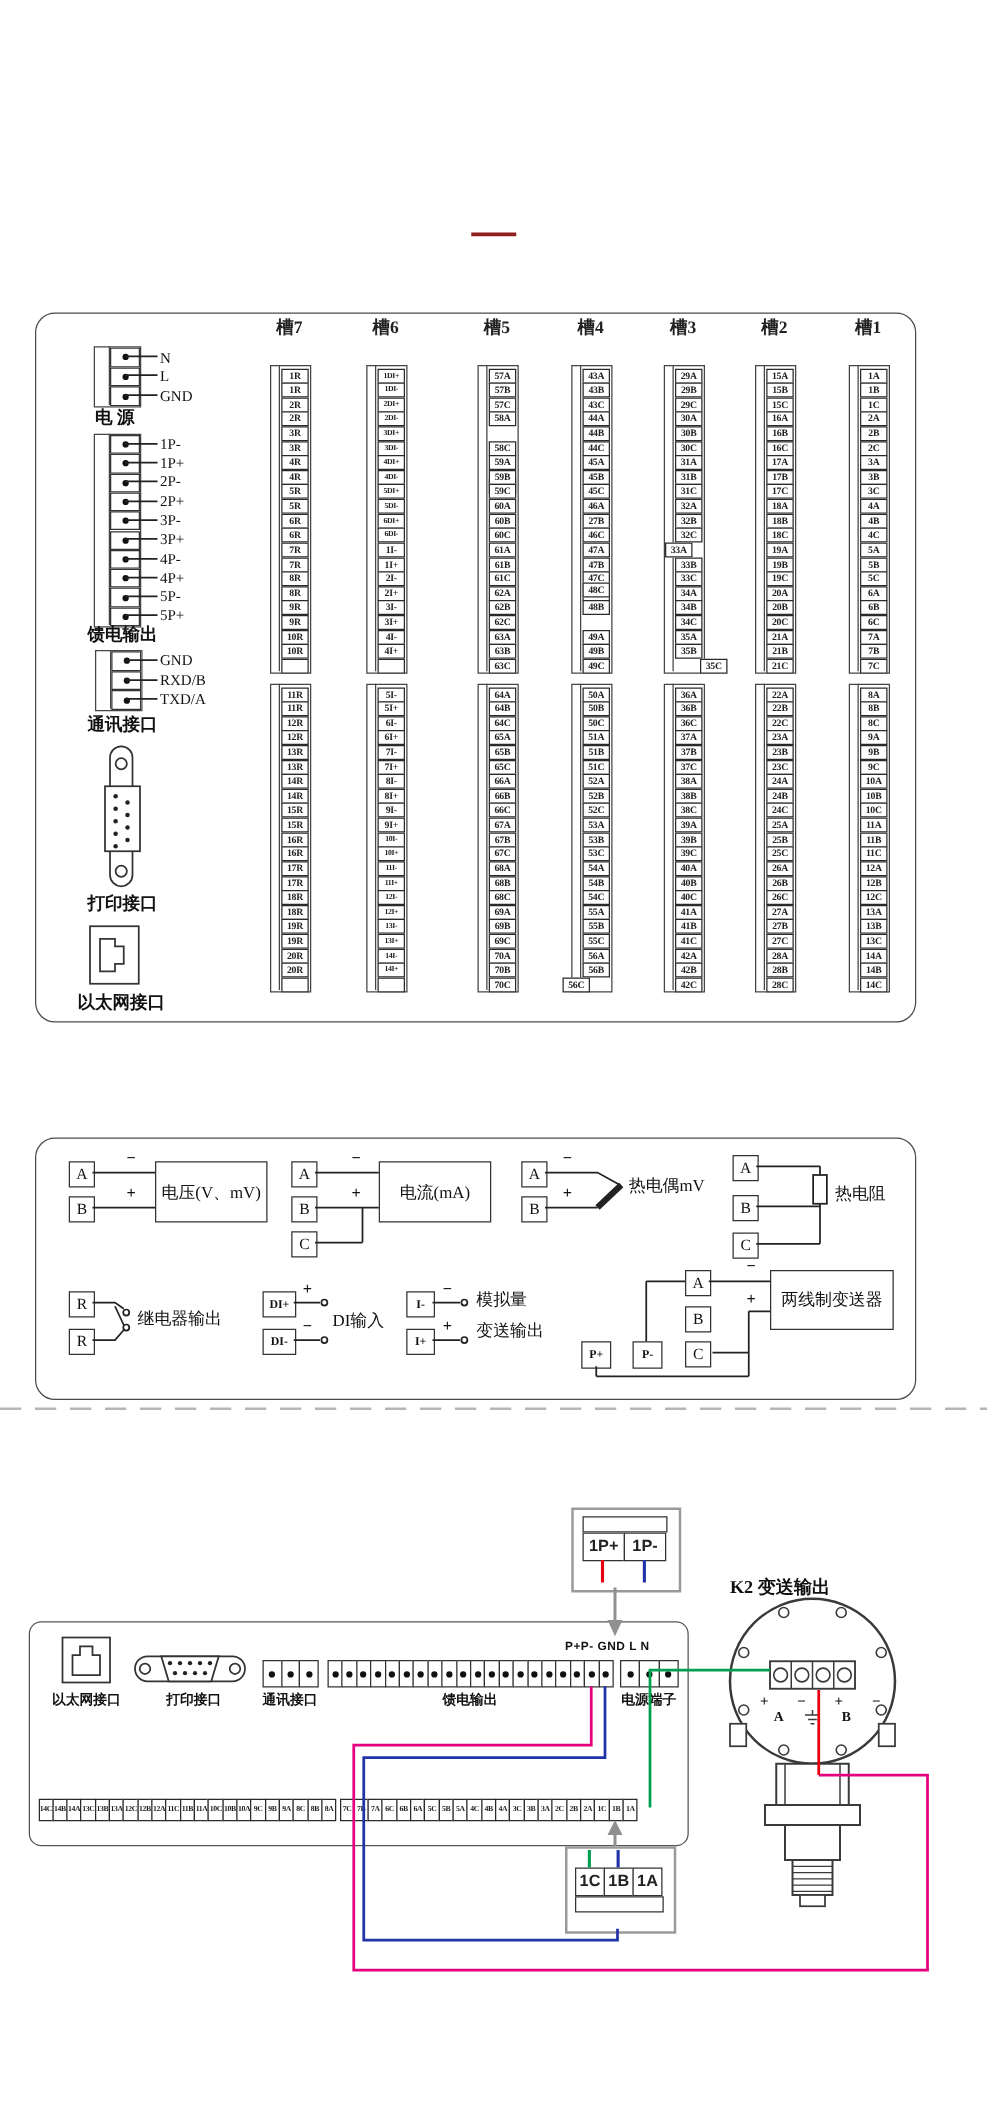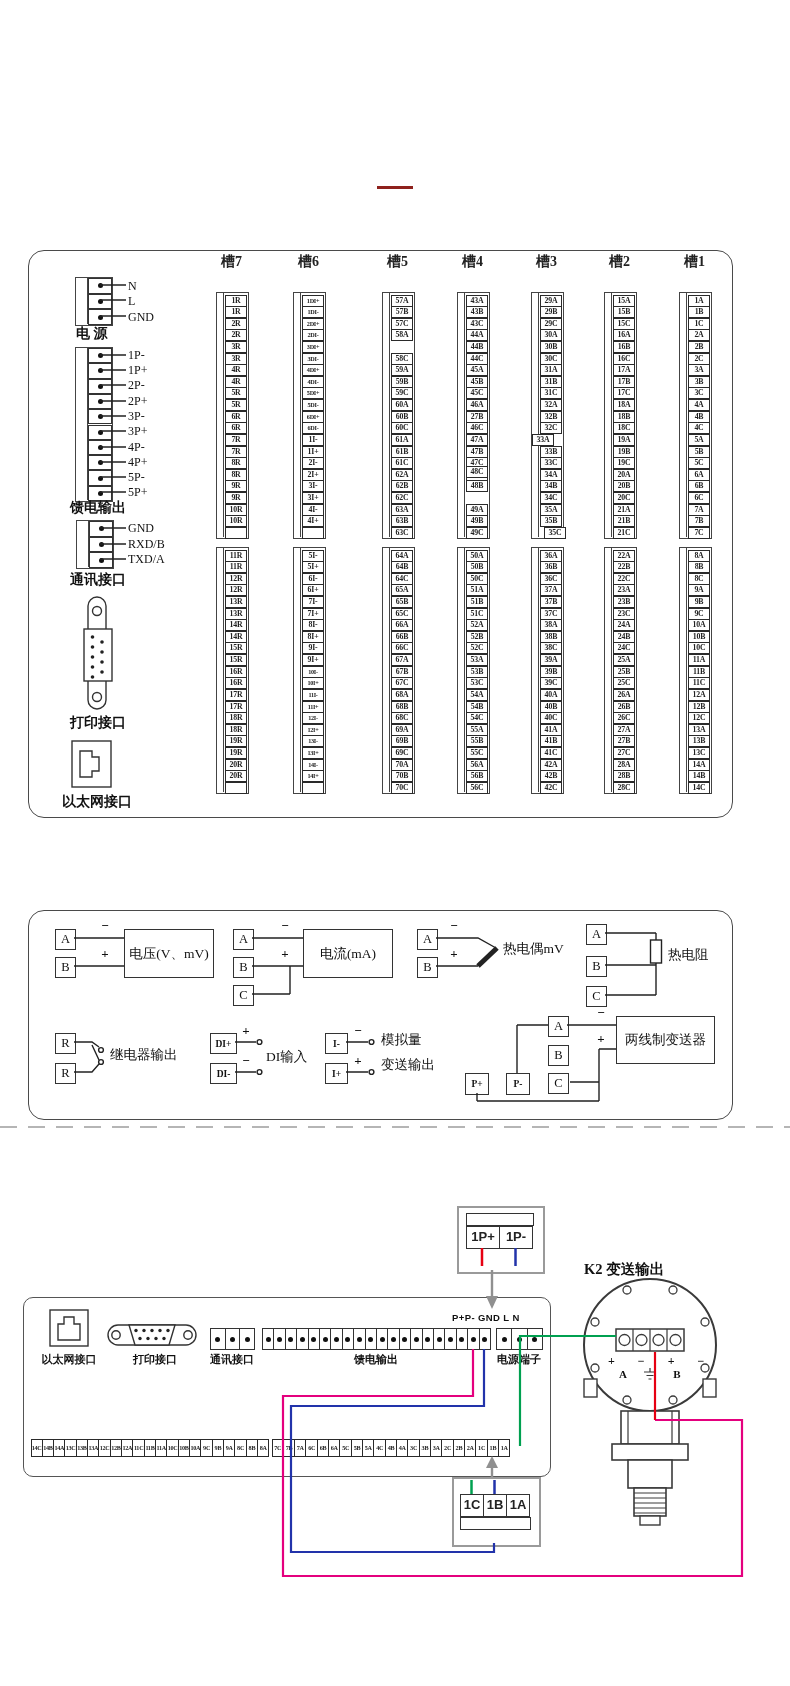--- a/index.html
+++ b/index.html
@@ -306,21 +306,21 @@
       <div class="abs tcell" style="left: 466px; top: 665.7px; width: 20px; height: 10px;">53B</div>
       <div class="abs tcell" style="left: 466px; top: 677.32px; width: 20px; height: 10px;">53C</div>
       <div class="abs tcell" style="left: 466px; top: 688.94px; width: 20px; height: 10px;">54A</div>
       <div class="abs tcell" style="left: 466px; top: 700.56px; width: 20px; height: 10px;">54B</div>
       <div class="abs tcell" style="left: 466px; top: 712.18px; width: 20px; height: 10px;">54C</div>
       <div class="abs tcell" style="left: 466px; top: 723.8px; width: 20px; height: 10px;">55A</div>
       <div class="abs tcell" style="left: 466px; top: 735.42px; width: 20px; height: 10px;">55B</div>
       <div class="abs tcell" style="left: 466px; top: 747.04px; width: 20px; height: 10px;">55C</div>
       <div class="abs tcell" style="left: 466px; top: 758.66px; width: 20px; height: 10px;">56A</div>
       <div class="abs tcell" style="left: 466px; top: 770.28px; width: 20px; height: 10px;">56B</div>
-      <div class="abs tcell" style="left: 466px; top: 781.9px; width: 20px; height: 10px;">56C</div>
+      <div class="abs tcell" style="left: 450px; top: 781.9px; width: 20px; height: 10px;">56C</div>
       <div class="abs hdr" style="left: 524px; top: 253px; width: 45px;">槽3</div>
       <div class="abs blockbox" style="left: 531px; top: 292px; width: 31px; height: 245px;"></div>
       <div class="abs innerline" style="left: 538px; top: 292px; width: 0px; height: 245px;"></div>
       <div class="abs tcell" style="left: 540px; top: 294.5px; width: 20px; height: 10px;">29A</div>
       <div class="abs tcell" style="left: 540px; top: 306.12px; width: 20px; height: 10px;">29B</div>
       <div class="abs tcell" style="left: 540px; top: 317.74px; width: 20px; height: 10px;">29C</div>
       <div class="abs tcell" style="left: 540px; top: 329.36px; width: 20px; height: 10px;">30A</div>
       <div class="abs tcell" style="left: 540px; top: 340.98px; width: 20px; height: 10px;">30B</div>
       <div class="abs tcell" style="left: 540px; top: 352.6px; width: 20px; height: 10px;">30C</div>
       <div class="abs tcell" style="left: 540px; top: 364.22px; width: 20px; height: 10px;">31A</div>
@@ -330,21 +330,21 @@
       <div class="abs tcell" style="left: 540px; top: 410.7px; width: 20px; height: 10px;">32B</div>
       <div class="abs tcell" style="left: 540px; top: 422.32px; width: 20px; height: 10px;">32C</div>
       <div class="abs tcell" style="left: 532px; top: 433.94px; width: 20px; height: 10px;">33A</div>
       <div class="abs tcell" style="left: 540px; top: 445.56px; width: 20px; height: 10px;">33B</div>
       <div class="abs tcell" style="left: 540px; top: 457.18px; width: 20px; height: 10px;">33C</div>
       <div class="abs tcell" style="left: 540px; top: 468.8px; width: 20px; height: 10px;">34A</div>
       <div class="abs tcell" style="left: 540px; top: 480.42px; width: 20px; height: 10px;">34B</div>
       <div class="abs tcell" style="left: 540px; top: 492.04px; width: 20px; height: 10px;">34C</div>
       <div class="abs tcell" style="left: 540px; top: 503.66px; width: 20px; height: 10px;">35A</div>
       <div class="abs tcell" style="left: 540px; top: 515.28px; width: 20px; height: 10px;">35B</div>
-      <div class="abs tcell" style="left: 544px; top: 526.9px; width: 20px; height: 10px;">35C</div>
+      <div class="abs tcell" style="left: 560px; top: 526.9px; width: 20px; height: 10px;">35C</div>
       <div class="abs blockbox" style="left: 531px; top: 547px; width: 31px; height: 245px;"></div>
       <div class="abs innerline" style="left: 538px; top: 547px; width: 0px; height: 245px;"></div>
       <div class="abs tcell" style="left: 540px; top: 549.5px; width: 20px; height: 10px;">36A</div>
       <div class="abs tcell" style="left: 540px; top: 561.12px; width: 20px; height: 10px;">36B</div>
       <div class="abs tcell" style="left: 540px; top: 572.74px; width: 20px; height: 10px;">36C</div>
       <div class="abs tcell" style="left: 540px; top: 584.36px; width: 20px; height: 10px;">37A</div>
       <div class="abs tcell" style="left: 540px; top: 595.98px; width: 20px; height: 10px;">37B</div>
       <div class="abs tcell" style="left: 540px; top: 607.6px; width: 20px; height: 10px;">37C</div>
       <div class="abs tcell" style="left: 540px; top: 619.22px; width: 20px; height: 10px;">38A</div>
       <div class="abs tcell" style="left: 540px; top: 630.84px; width: 20px; height: 10px;">38B</div>

